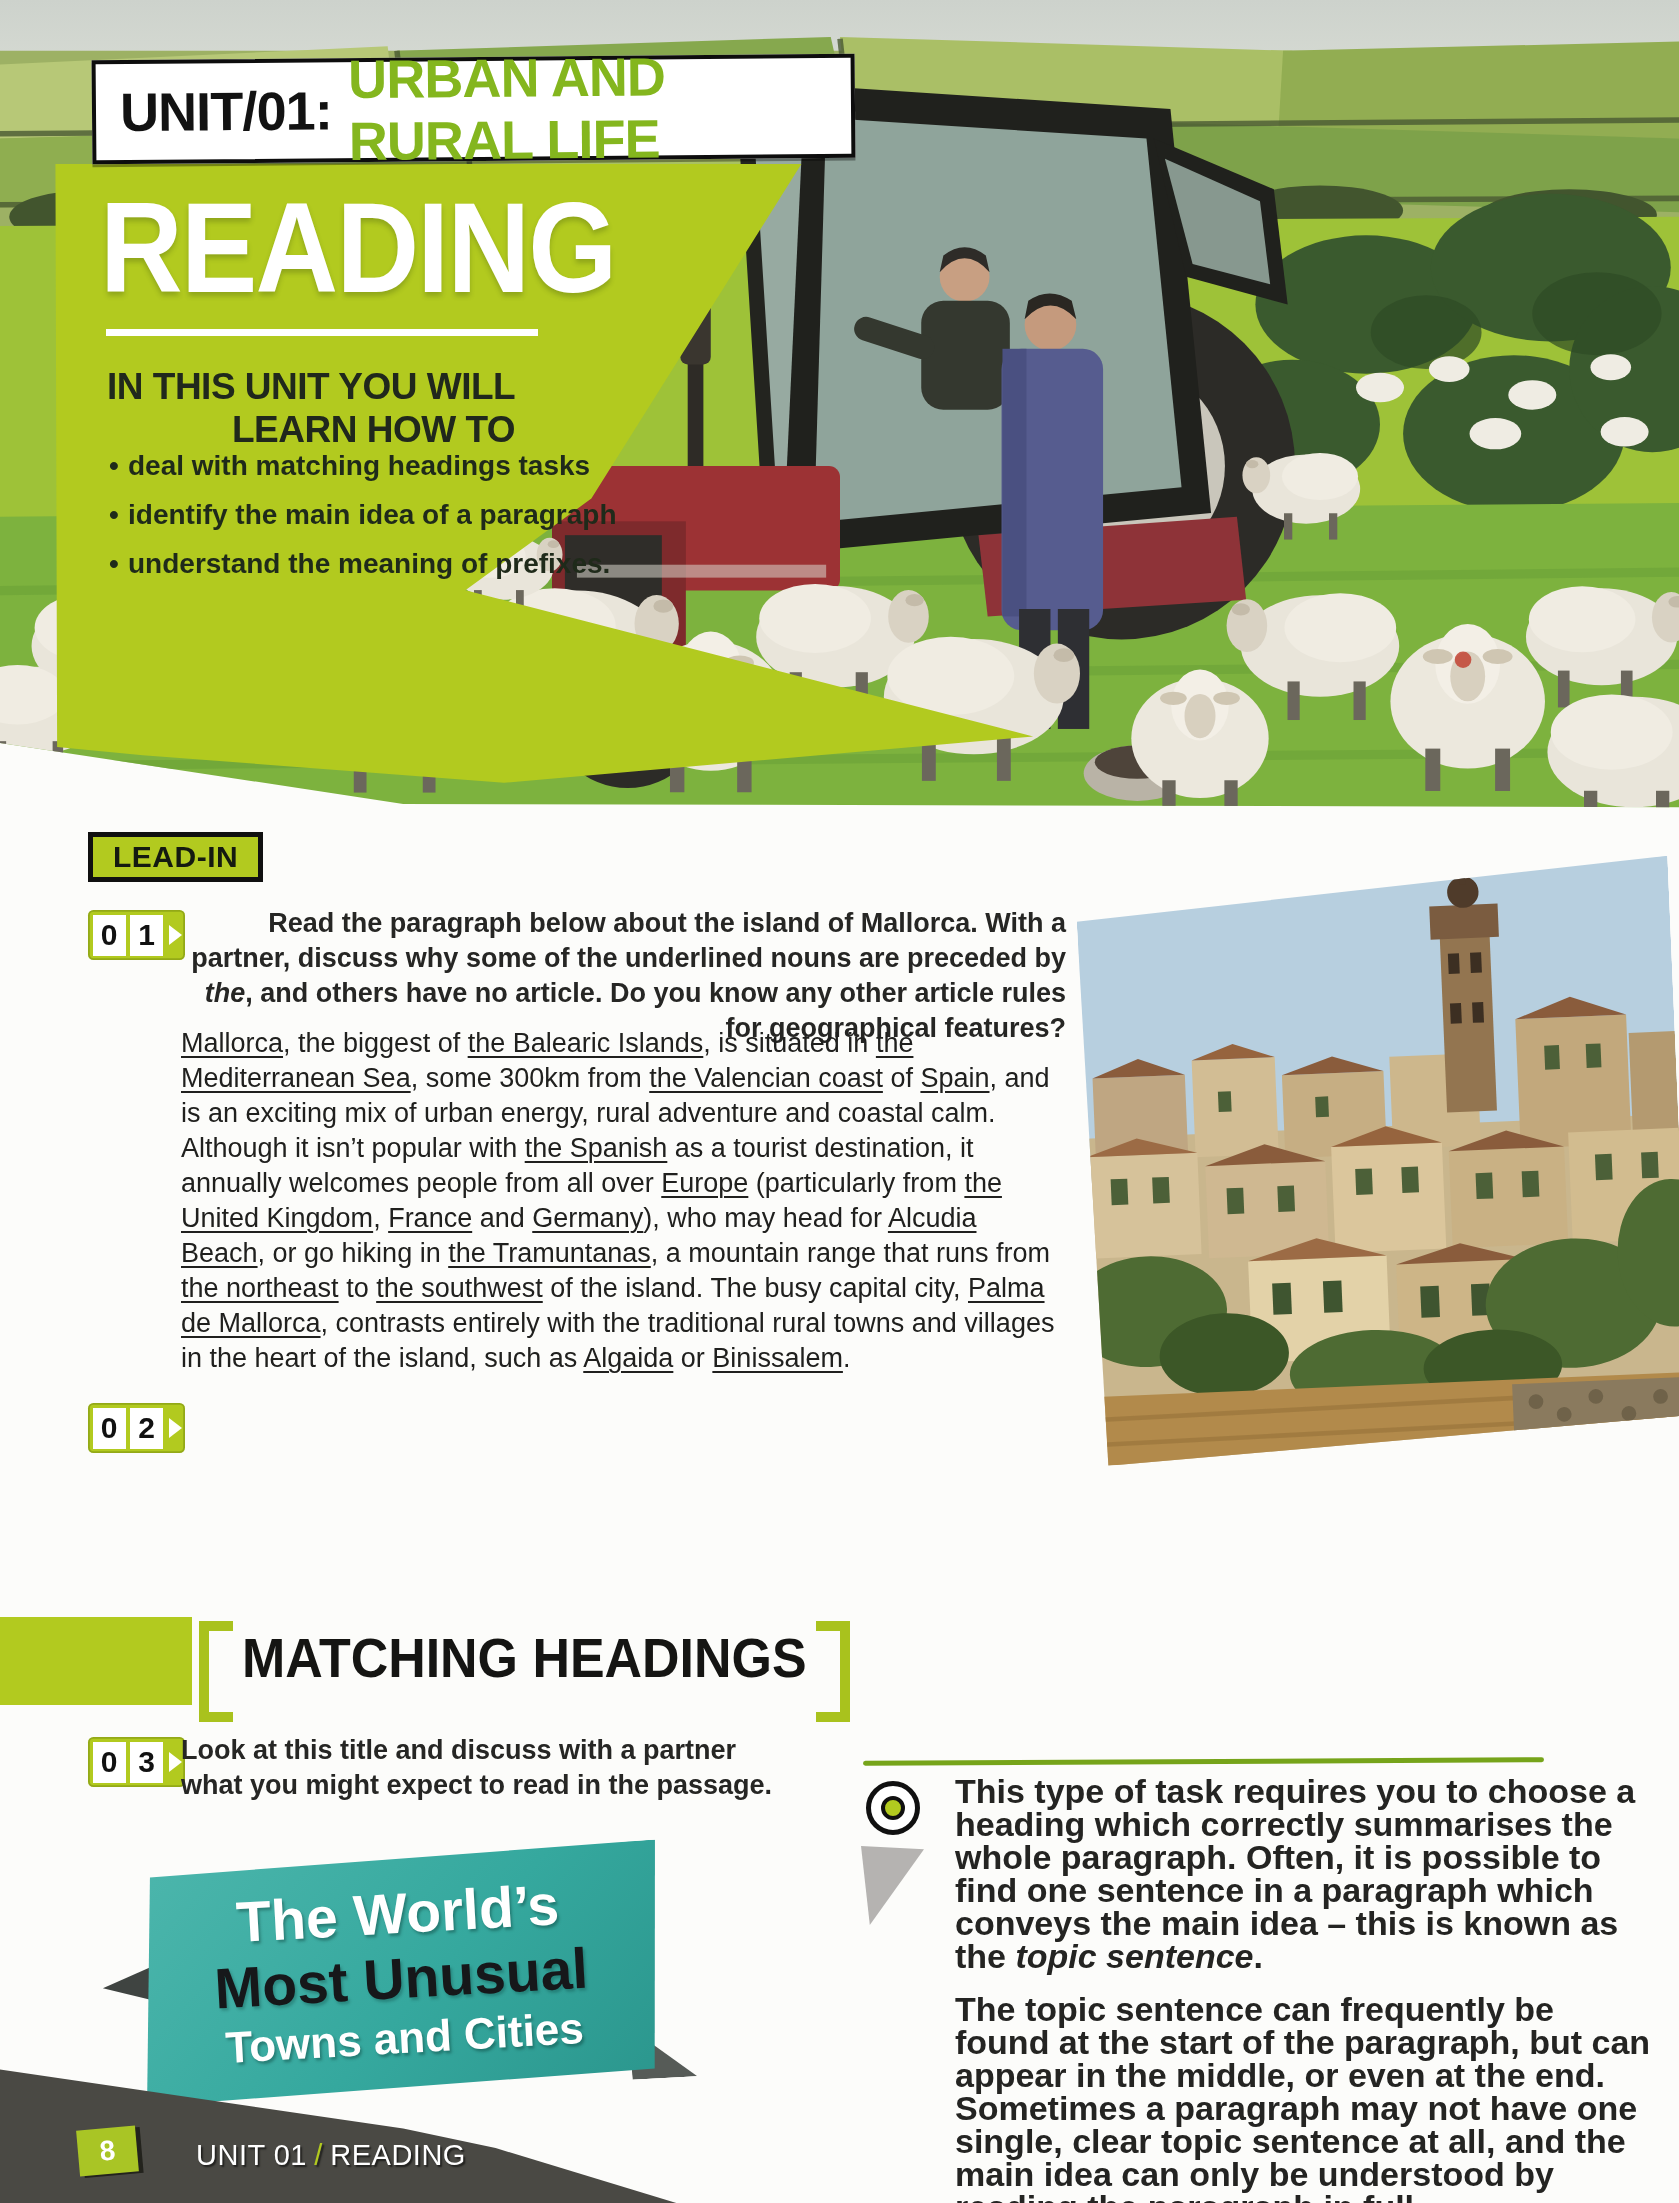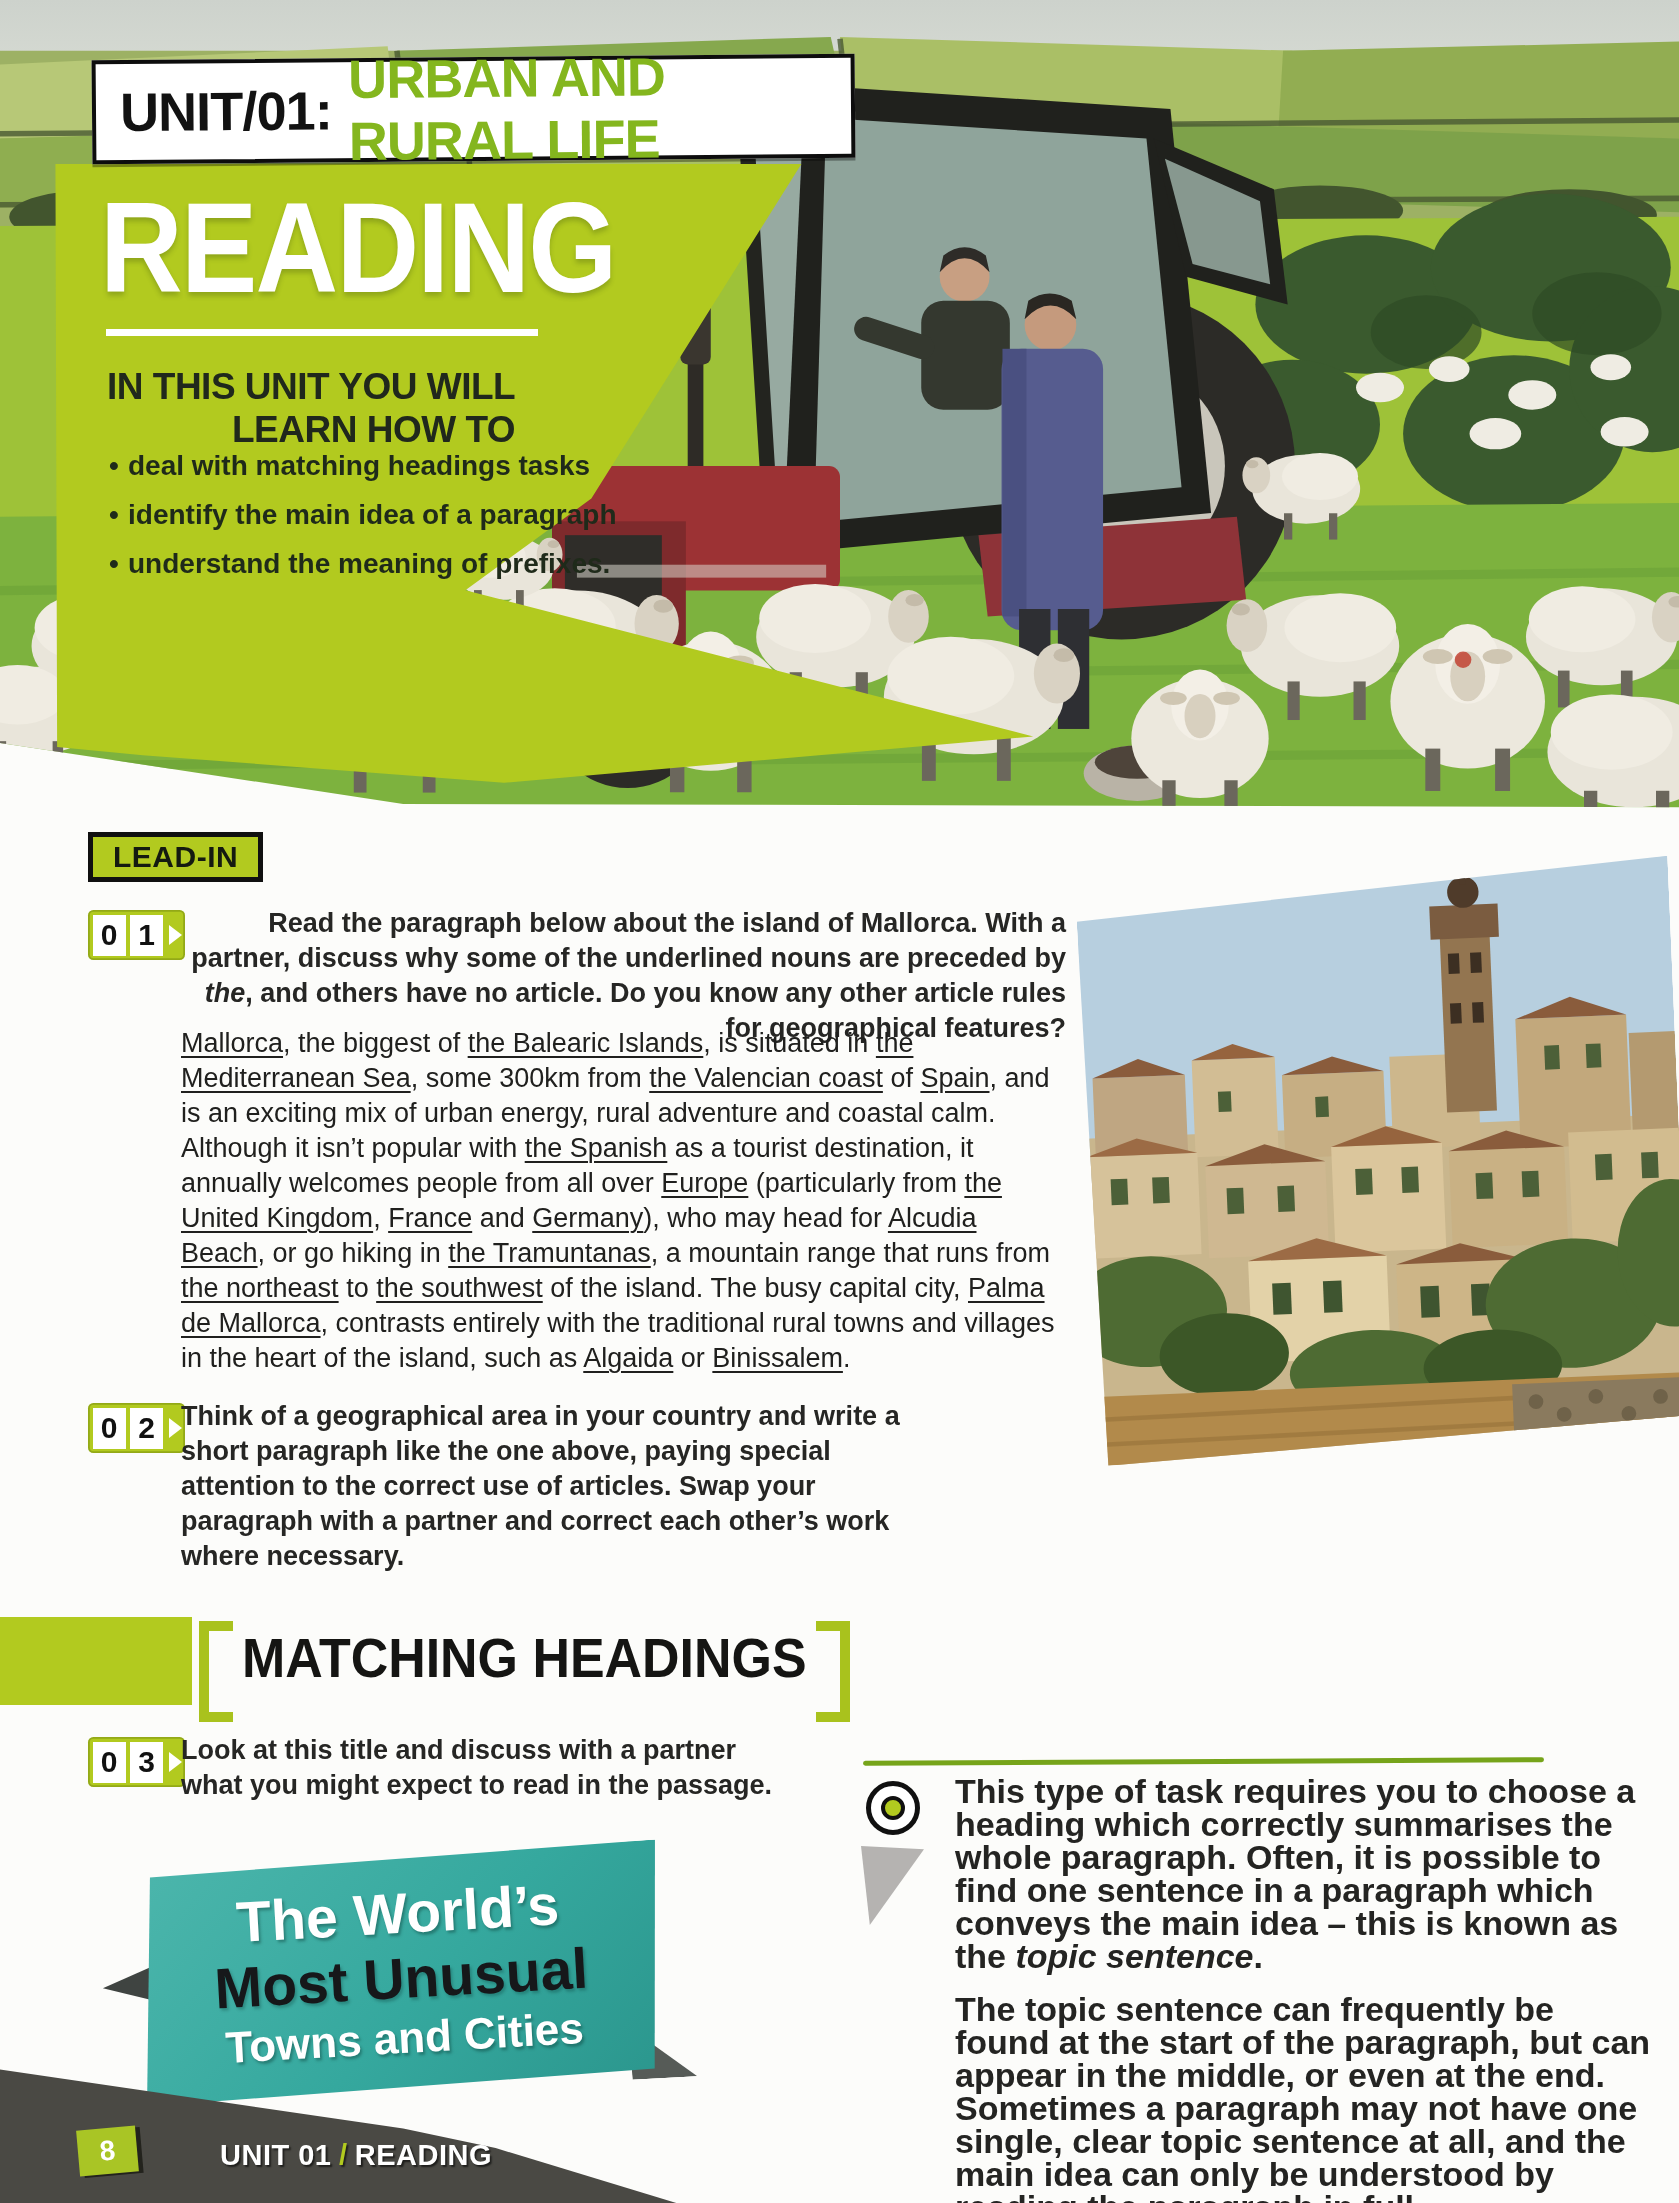--- a/index.html
+++ b/index.html
@@ -70,22 +70,22 @@
   .tip-corner{left:861px;top:1846px;width:63px;height:79px;background:#b5b3b1;clip-path:polygon(0 0,100% 4%,14% 100%);}
   .tip-text{left:955px;top:1775px;width:700px;font-size:34px;font-weight:600;color:#242422;line-height:33px;}
   .tip-text .para2{margin-top:20px;}
 
   
   .footer-shape{left:0;top:2064px;width:1680px;height:140px;background:#4a4944;
     clip-path:polygon(0 4%,24% 46%,29.5% 60%,41% 102%,0 102%);}
   .page-badge{left:78px;top:2128px;width:59px;height:46px;background:#a9c525;transform:rotate(-5deg);
     display:flex;align-items:center;justify-content:center;font-size:28px;font-weight:800;color:#ffffff;
     box-shadow:4.6px 1.8px 0 #23231d;}
-  .crumb{left:196px;top:2139px;font-size:29px;font-weight:700;color:#ffffff;letter-spacing:0.5px;
-    text-shadow:1.8px 1.8px 1.8px rgba(0,0,0,.6);margin-left:24px;}
+  .crumb{left:196px;top:2139px;font-size:29px;font-weight:400;color:#ffffff;letter-spacing:0.5px;
+    text-shadow:1.8px 1.8px 1.8px rgba(0,0,0,.6);}
   .crumb .sep{color:#b2ca1f;padding:0 7.4px;}
 </style>
 </head>
 <body>
 
 <div class="page">
 
   <div class="abs hero">
 
     <div class="abs hero-photo">
@@ -368,21 +368,20 @@
           <circle cx="610" cy="585" r="8"></circle>
       </g>
     </svg>
   </div>
 
   <div class="abs exmark" style="left:88px;top:1403px;">
     <span class="cell">0</span>
     <span class="cell">2</span>
     <span class="arrow"></span>
   </div>
-  <div class="abs instr" style="left:181px;top:1399px;width:738px;">Think of a geographical area in your country and write a short paragraph like the one above, paying special attention to the correct use of articles. Swap your paragraph with a partner and correct each other’s work where necessary.</div>
 
   <div class="abs mh-bar"></div>
   <div class="abs bracket l"></div>
   <div class="abs mh-title">MATCHING HEADINGS</div>
   <div class="abs bracket r"></div>
 
   <div class="abs exmark" style="left:88px;top:1737px;">
     <span class="cell">0</span>
     <span class="cell">3</span>
     <span class="arrow"></span>

